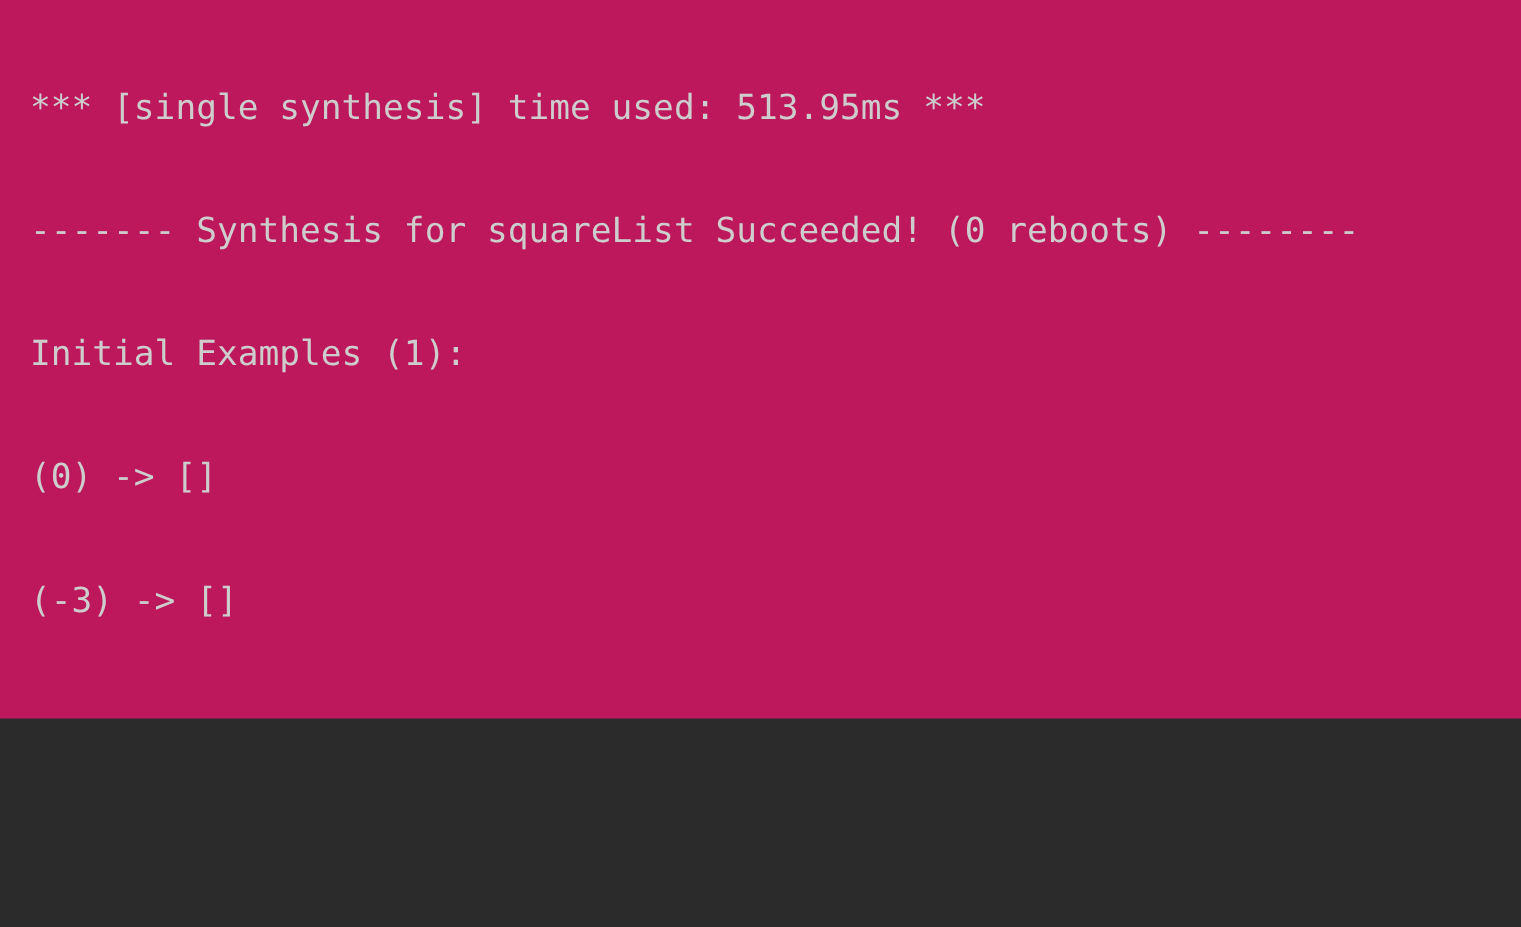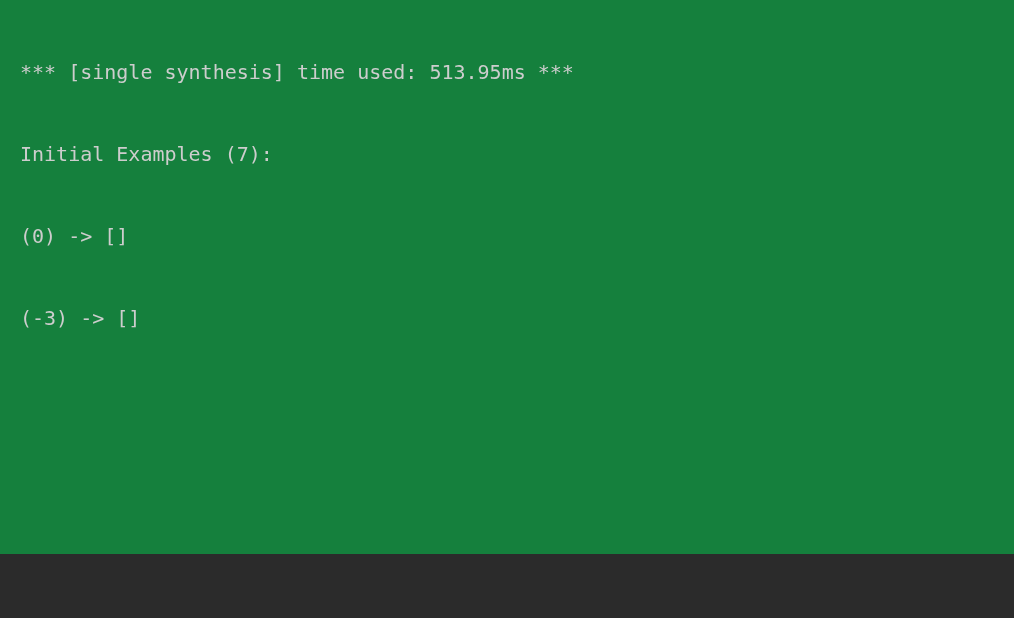--- a/index.html
+++ b/index.html
@@ -9,46 +9,47 @@
     background: #2b2b2b;
   }
   body {
     width: 1014px;
     height: 618px;
     overflow: hidden;
     font-family: "DejaVu Sans Mono", "Liberation Mono", monospace;
   }
   #terminal {
     width: 1014px;
-    height: 554px;
-    background: #15803d;
+    height: 479px;
+    background: #be185d;
     color: #cdcdcd;
     box-sizing: border-box;
     padding: 4px 0 0 20px;
     font-family: "DejaVu Sans Mono", "Liberation Mono", monospace;
-    font-size: 20px;
+    font-size: 23px;
     line-height: 27.4px;
     letter-spacing: 0px;
     white-space: pre;
     -webkit-font-smoothing: antialiased;
   }
   .line {
     display: block;
     height: 27.4px;
     white-space: pre;
     font-family: "DejaVu Sans Mono", "Liberation Mono", monospace;
     color: #cdcdcd;
   }
 </style>
 </head>
 <body>
 
 <div id="terminal">
   <span class="line">*** [single synthesis] time used: 513.95ms ***</span>
-  <span class="line">Initial Examples (7):</span>
+  <span class="line">------- Synthesis for squareList Succeeded! (0 reboots) --------</span>
+  <span class="line">Initial Examples (1):</span>
   <span class="line">(0) -&gt; []</span>
   <span class="line">(-3) -&gt; []</span>
   
   
   
   
   
   
   
   

